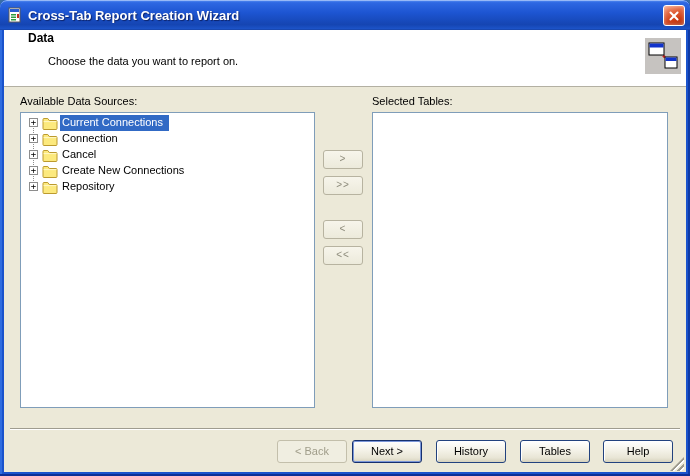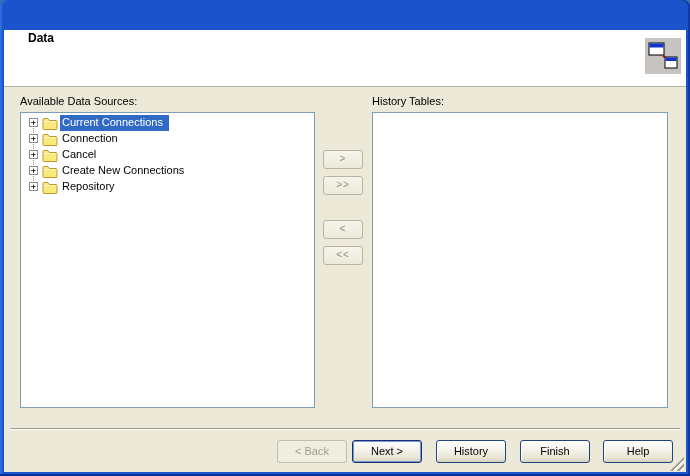--- a/index.html
+++ b/index.html
@@ -110,37 +110,53 @@
     position:absolute; right:2px; bottom:1px; width:14px; height:14px;
     background: repeating-linear-gradient(-45deg, transparent 0 2px, #fff 2px 3px, #9d9a8d 3px 5px);
     clip-path: polygon(100% 0, 100% 100%, 0 100%);
   }
 </style>
 </head>
 <body>
 
 <div class="window">
 
+  <div class="titlebar">
+    <svg class="doc-icon" viewBox="0 0 16 16">
+      <rect x="2" y="1" width="11" height="14" fill="#fff" stroke="#5a5a5a"></rect>
+      <rect x="3" y="2" width="9" height="3" fill="#2a5fd0"></rect>
+      <rect x="4" y="7" width="5" height="1.5" fill="#2e9e40"></rect>
+      <rect x="4" y="9.5" width="5" height="1.5" fill="#2e9e40"></rect>
+      <rect x="4" y="12" width="5" height="1.5" fill="#2e9e40"></rect>
+      <rect x="10" y="7" width="2" height="4" fill="#c03020"></rect>
+    </svg>
+    <span class="title-text">Cross-Tab Report Creation Wizard</span>
+    <div class="close-btn">
+      <span class="x1"></span>
+      <span class="x2"></span>
+    </div>
+  </div>
 
   <div class="content">
 
     <div class="header">
       <div class="header-title">Data</div>
+      <div class="header-sub">Choose the data you want to report on.</div>
       <svg class="crosstab-icon" viewBox="0 0 36 36">
         <rect width="36" height="36" fill="#c6c3c0"></rect>
         <path d="M15 15 L22 21" stroke="#cc2020" stroke-width="2.5" stroke-dasharray="2.5 1.5"></path>
         <rect x="4" y="5" width="15" height="12" fill="#fff" stroke="#000"></rect>
         <rect x="4.5" y="5.5" width="14" height="4" fill="#1133cc"></rect>
         <rect x="20" y="19" width="12" height="11" fill="#fff" stroke="#000"></rect>
         <rect x="20.5" y="19.5" width="11" height="3.5" fill="#1133cc"></rect>
       </svg>
     </div>
 
     <div class="panel-label lbl-available">Available Data Sources:</div>
-    <div class="panel-label lbl-selected">History Tables:</div>
+    <div class="panel-label lbl-selected">Selected Tables:</div>
 
     <div class="listbox tree-box">
       <div class="tree-lines"></div>
 
       <div class="tree-row selected">
         <span class="expander">+</span>
         <svg class="folder" viewBox="0 0 16 14">
           <path d="M1 12.5 V3.5 Q1 2.5 2 2.5 H5.8 L7.3 4.5 H14 Q15 4.5 15 5.5 V12.5 Q15 13.5 14 13.5 H2 Q1 13.5 1 12.5 Z" fill="#fce97e" stroke="#bc9a2e"></path>
           <path d="M1.6 5.6 H14.4" stroke="#fff8c8" stroke-width="1"></path>
         </svg>
@@ -189,18 +205,18 @@
     <div class="tbtn tbtn-rem">&lt;</div>
     <div class="tbtn tbtn-remall">&lt;&lt;</div>
 
     <div class="listbox sel-box"></div>
 
     <div class="footer-divider"></div>
 
     <div class="btn btn-back">&lt; Back</div>
     <div class="btn btn-next">Next &gt;</div>
     <div class="btn btn-finish">History</div>
-    <div class="btn btn-cancel">Finish</div>
+    <div class="btn btn-cancel">Tables</div>
     <div class="btn btn-help">Help</div>
 
     <div class="grip"></div>
   </div>
 </div>
 
 </body></html>

